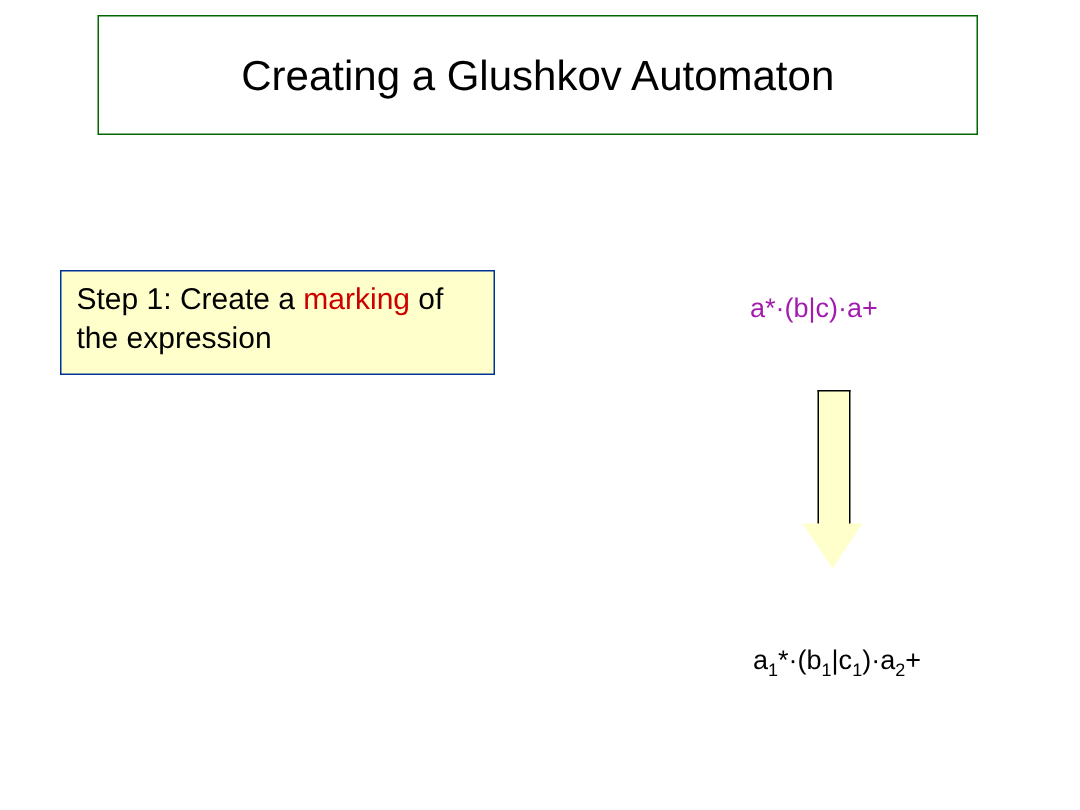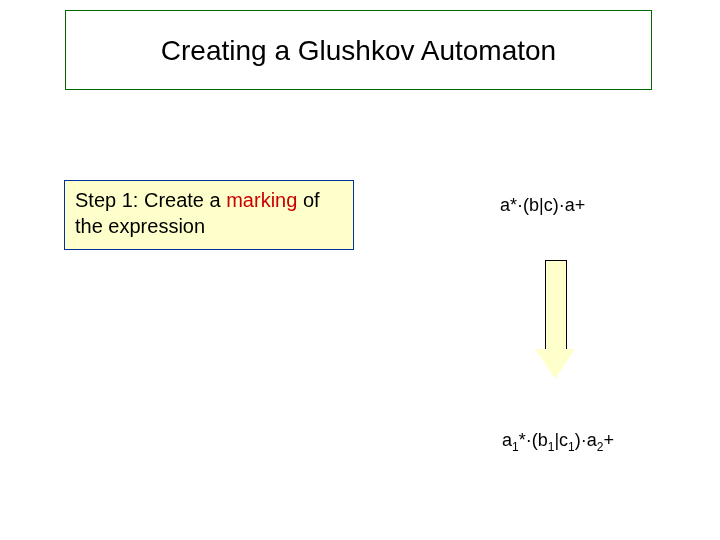--- a/index.html
+++ b/index.html
@@ -34,29 +34,28 @@
     left: 40px;
     top: 180px;
     width: 290px;
     height: 70px;
     background: #ffffcc;
     border: 1px solid #003399;
     padding: 6px 10px;
     box-sizing: border-box;
     font-size: 20px;
     line-height: 1.3;
-    margin-left: 24px;
   }
   .step-text-marking { color: #cc0000; }
   .expr1 {
     position: absolute;
     left: 500px;
     top: 195px;
     font-size: 18px;
-    color: #000000;
+    color: #a21caf;
   }
   .expr2 {
     position: absolute;
     left: 502px;
     top: 430px;
     font-size: 18px;
     color: #000;
   }
   sub { font-size: 12px; vertical-align: sub; }
   .arrow {

